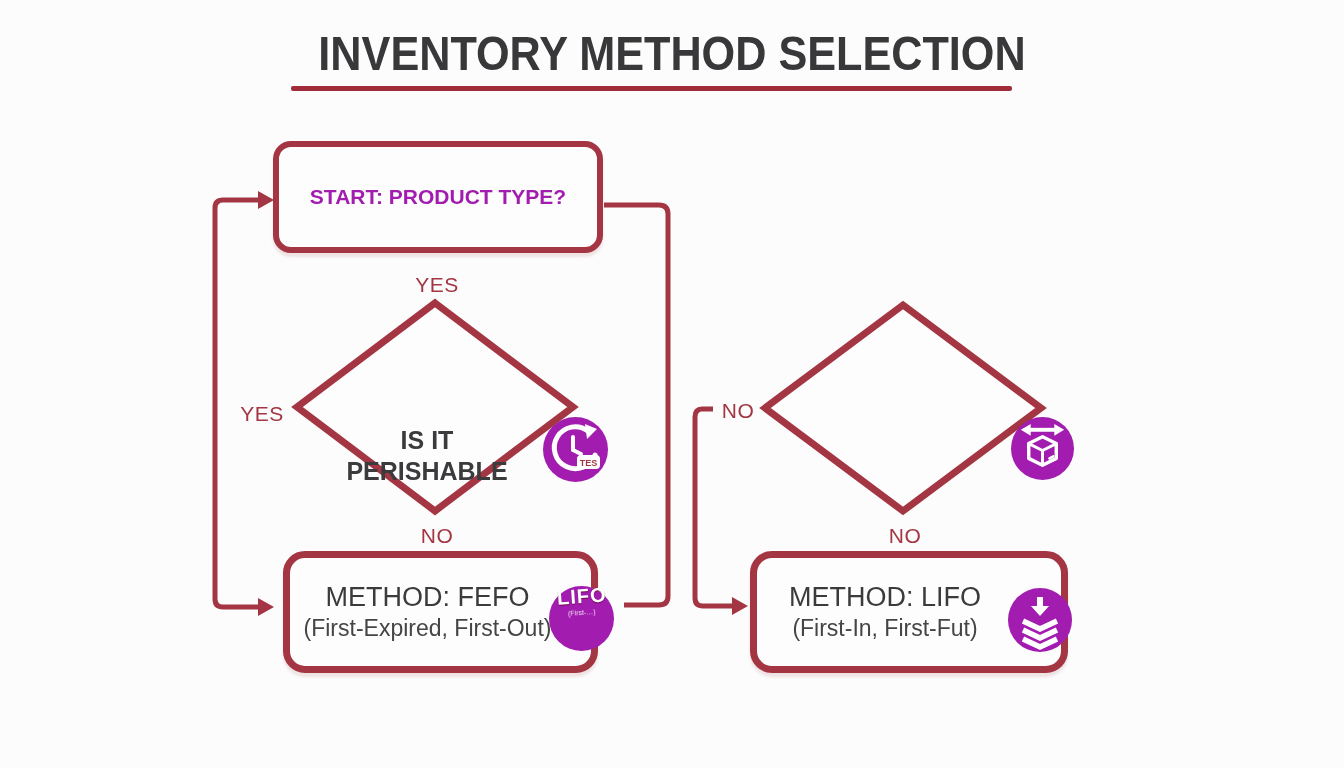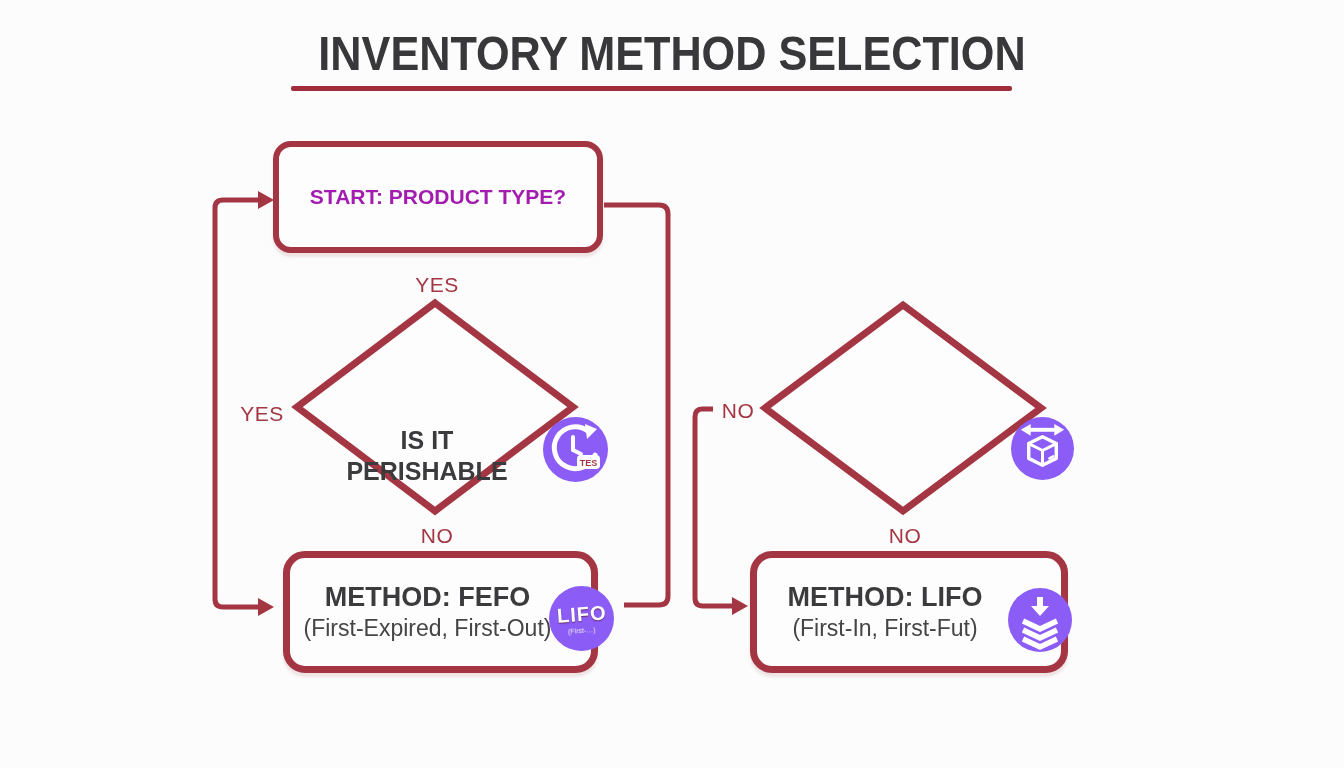--- a/index.html
+++ b/index.html
@@ -28,36 +28,36 @@
   
   .node-box{
     position:absolute;background:#FDFDFD;
     border:6px solid #A33642;border-radius:18px;
     display:flex;flex-direction:column;align-items:center;justify-content:center;
     box-shadow:0 4px 3px rgba(140,40,50,0.12);
     box-sizing:border-box;
   }
   .node-box.thick{border-width:7px;border-radius:22px;}
   .box-title{font-size:21px;font-weight:bold;color:#a21caf;line-height:1.15;}
-  .method-title{font-size:27px;font-weight:bold;color:#3B3B3D;line-height:1.2;}
+  .method-title{font-size:27px;font-weight:normal;color:#3B3B3D;line-height:1.2;}
   .method-sub{font-size:23px;font-weight:normal;color:#454547;line-height:1.25;}
   
   .diamond-text{
     position:absolute;text-align:center;
     font-size:25px;font-weight:bold;color:#3B3B3D;line-height:1.22;
   }
   
   .branch-label{
     position:absolute;font-size:21px;font-weight:normal;color:#A33642;
     text-align:center;width:64px;letter-spacing:0.5px;
   }
   
   .badge{
-    position:absolute;border-radius:50%;background:#8b5cf6;
-    display:flex;flex-direction:column;align-items:center;justify-content:center;
+    position:absolute;border-radius:50%;background:#a21caf;
+    display:flex;flex-direction:column;align-items:center;
     z-index:5;
   }
   .badge svg{display:block;}
   .badge-lifo-text{
     color:#fff;font-weight:bold;font-size:20px;letter-spacing:1px;
     line-height:1;transform:rotate(-4deg);text-shadow:0 1px 1px rgba(80,0,10,.6);
   }
   .badge-lifo-sub{
     color:#fff;font-size:7px;line-height:1;margin-top:3px;opacity:.85;
     filter:blur(0.4px);transform:rotate(-4deg);white-space:nowrap;

